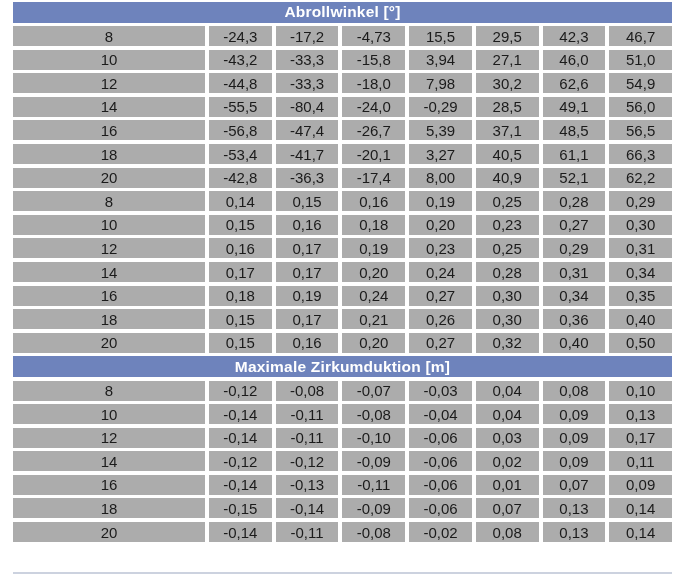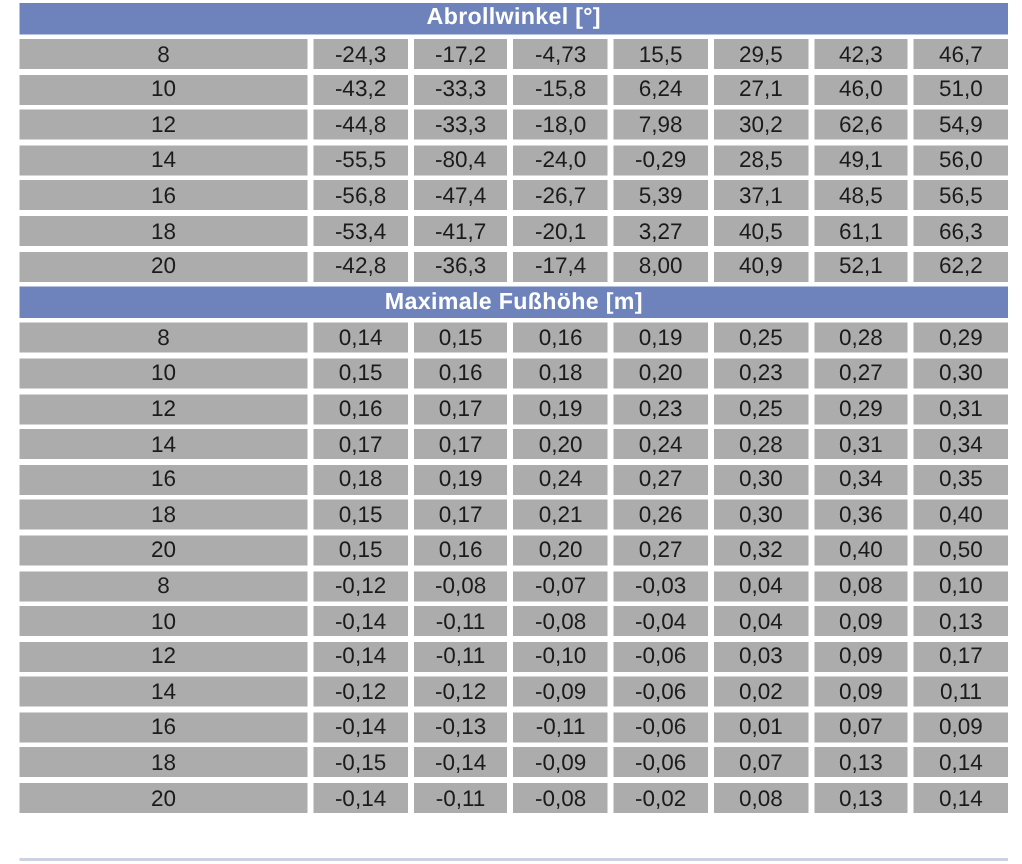--- a/index.html
+++ b/index.html
@@ -71,21 +71,21 @@
         <div class="cell">29,5</div>
         <div class="cell">42,3</div>
         <div class="cell">46,7</div>
       </div>
       <div class="row">
     <div class="cell">10</div>
 
   <div class="cell">-43,2</div>
         <div class="cell">-33,3</div>
         <div class="cell">-15,8</div>
-        <div class="cell">6,24</div>
+        <div class="cell">3,94</div>
         <div class="cell">27,1</div>
         <div class="cell">46,0</div>
         <div class="cell">51,0</div>
       </div>
       <div class="row">
     <div class="cell">12</div>
 
   <div class="cell">-44,8</div>
         <div class="cell">-33,3</div>
         <div class="cell">-18,0</div>
@@ -131,21 +131,20 @@
     <div class="cell">20</div>
 
   <div class="cell">-42,8</div>
         <div class="cell">-36,3</div>
         <div class="cell">-17,4</div>
         <div class="cell">8,00</div>
         <div class="cell">40,9</div>
         <div class="cell">52,1</div>
         <div class="cell">62,2</div>
       </div>
-      <div class="header-bar">Maximale Fußhöhe [m]</div>
       <div class="row">
     <div class="cell">8</div>
 
   <div class="cell">0,14</div>
         <div class="cell">0,15</div>
         <div class="cell">0,16</div>
         <div class="cell">0,19</div>
         <div class="cell">0,25</div>
         <div class="cell">0,28</div>
         <div class="cell">0,29</div>
@@ -209,20 +208,21 @@
     <div class="cell">20</div>
 
   <div class="cell">0,15</div>
         <div class="cell">0,16</div>
         <div class="cell">0,20</div>
         <div class="cell">0,27</div>
         <div class="cell">0,32</div>
         <div class="cell">0,40</div>
         <div class="cell">0,50</div>
       </div>
+      <div class="header-bar">Maximale Zirkumduktion [m]</div>
       <div class="row">
     <div class="cell">8</div>
 
   <div class="cell">-0,12</div>
         <div class="cell">-0,08</div>
         <div class="cell">-0,07</div>
         <div class="cell">-0,03</div>
         <div class="cell">0,04</div>
         <div class="cell">0,08</div>
         <div class="cell">0,10</div>

